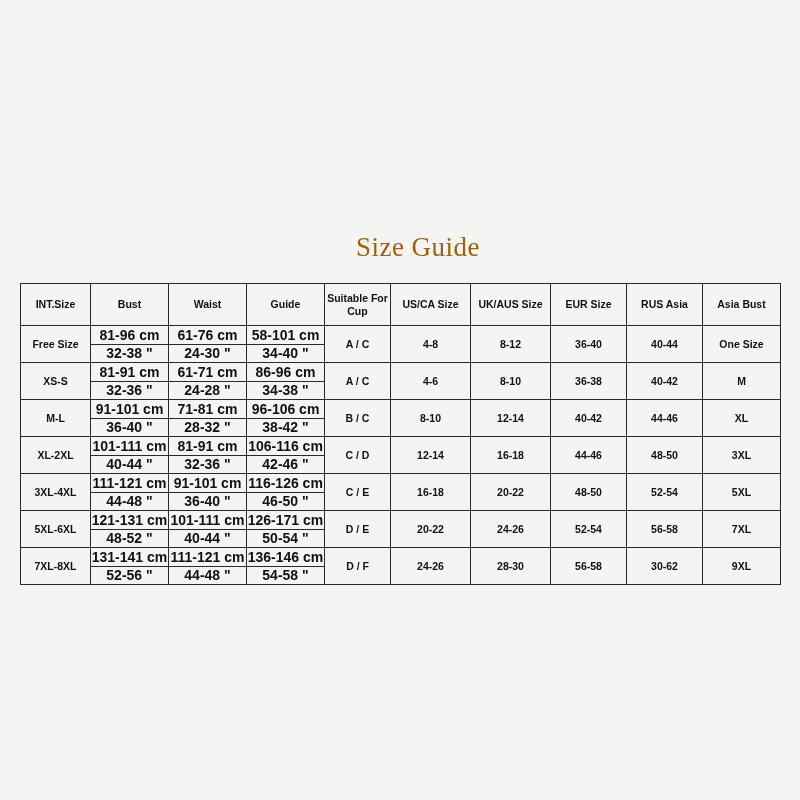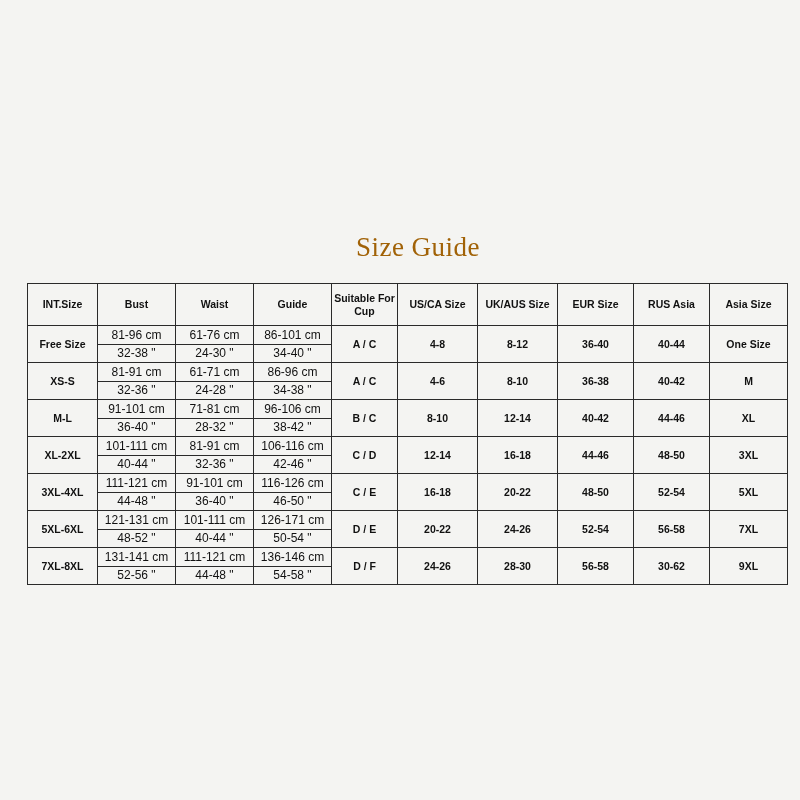--- a/index.html
+++ b/index.html
@@ -28,21 +28,21 @@
     text-align: center;
     font-family: "Liberation Serif", serif;
     font-size: 27px;
     font-weight: 400;
     letter-spacing: 0.5px;
     color: #a16207;
   }
   .table-wrap {
     position: absolute;
     top: 283px;
-    left: 27px;
+    left: 20px;
     width: 760px;
   }
   table.size-table {
     border-collapse: collapse;
     width: 760px;
     table-layout: fixed;
     background: #f4f4f2;
   }
   table.size-table th,
   table.size-table td {
@@ -68,22 +68,22 @@
   }
   
   td.meas {
     padding: 0;
   }
   td.meas .cm,
   td.meas .inch {
     display: block;
     height: 17px;
     line-height: 17px;
-    font-size: 12px;
-    font-weight: normal;
+    font-size: 14px;
+    font-weight: bold;
   }
   td.meas .cm {
     border-bottom: 1px solid #2a2a2a;
     height: 18px;
     line-height: 18px;
   }
   .col-int { width: 70px; }
   .col-bust { width: 78px; }
   .col-waist { width: 78px; }
   .col-hips { width: 78px; }
@@ -119,37 +119,37 @@
         <tr>
           <th>INT.Size</th>
           <th>Bust</th>
           <th>Waist</th>
           <th>Guide</th>
           <th>Suitable For Cup</th>
           <th>US/CA Size</th>
           <th>UK/AUS Size</th>
           <th>EUR Size</th>
           <th>RUS Asia</th>
-          <th>Asia Size</th>
+          <th>Asia Bust</th>
         </tr>
       </thead>
       <tbody>
 
         <tr>
           <td class="label-cell">Free Size</td>
           <td class="meas">
             <span class="cm">81-96 cm</span>
             <span class="inch">32-38 "</span>
           </td>
           <td class="meas">
             <span class="cm">61-76 cm</span>
             <span class="inch">24-30 "</span>
           </td>
           <td class="meas">
-            <span class="cm">86-101 cm</span>
+            <span class="cm">58-101 cm</span>
             <span class="inch">34-40 "</span>
           </td>
           <td>A / C</td>
           <td>4-8</td>
           <td>8-12</td>
           <td>36-40</td>
           <td>40-44</td>
           <td>One Size</td>
         </tr>
 

